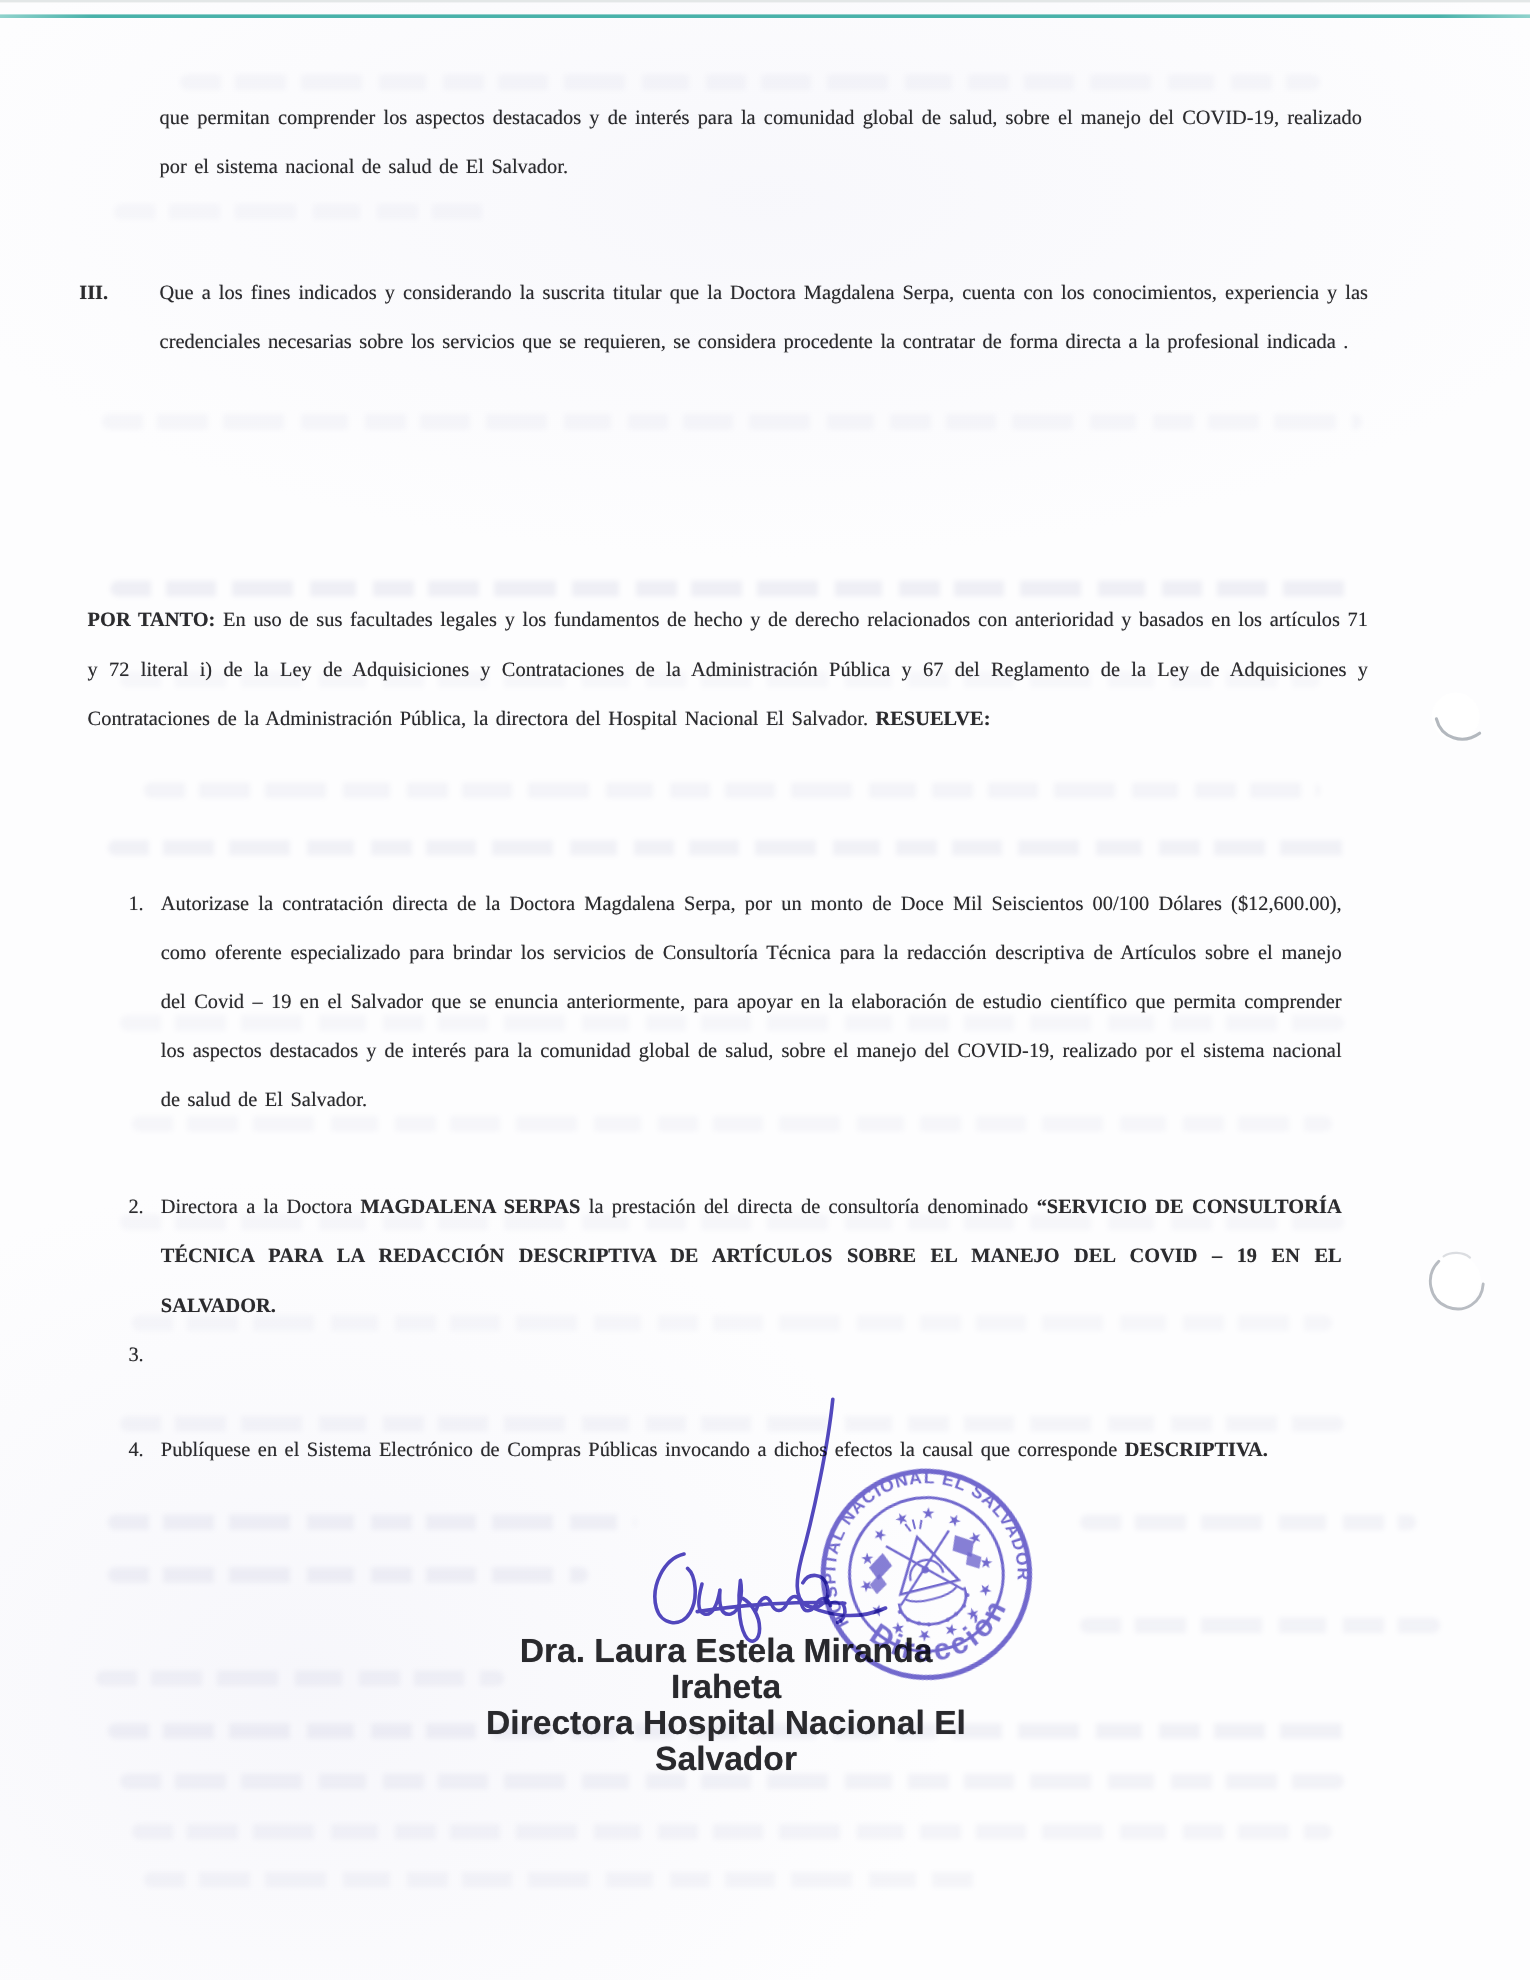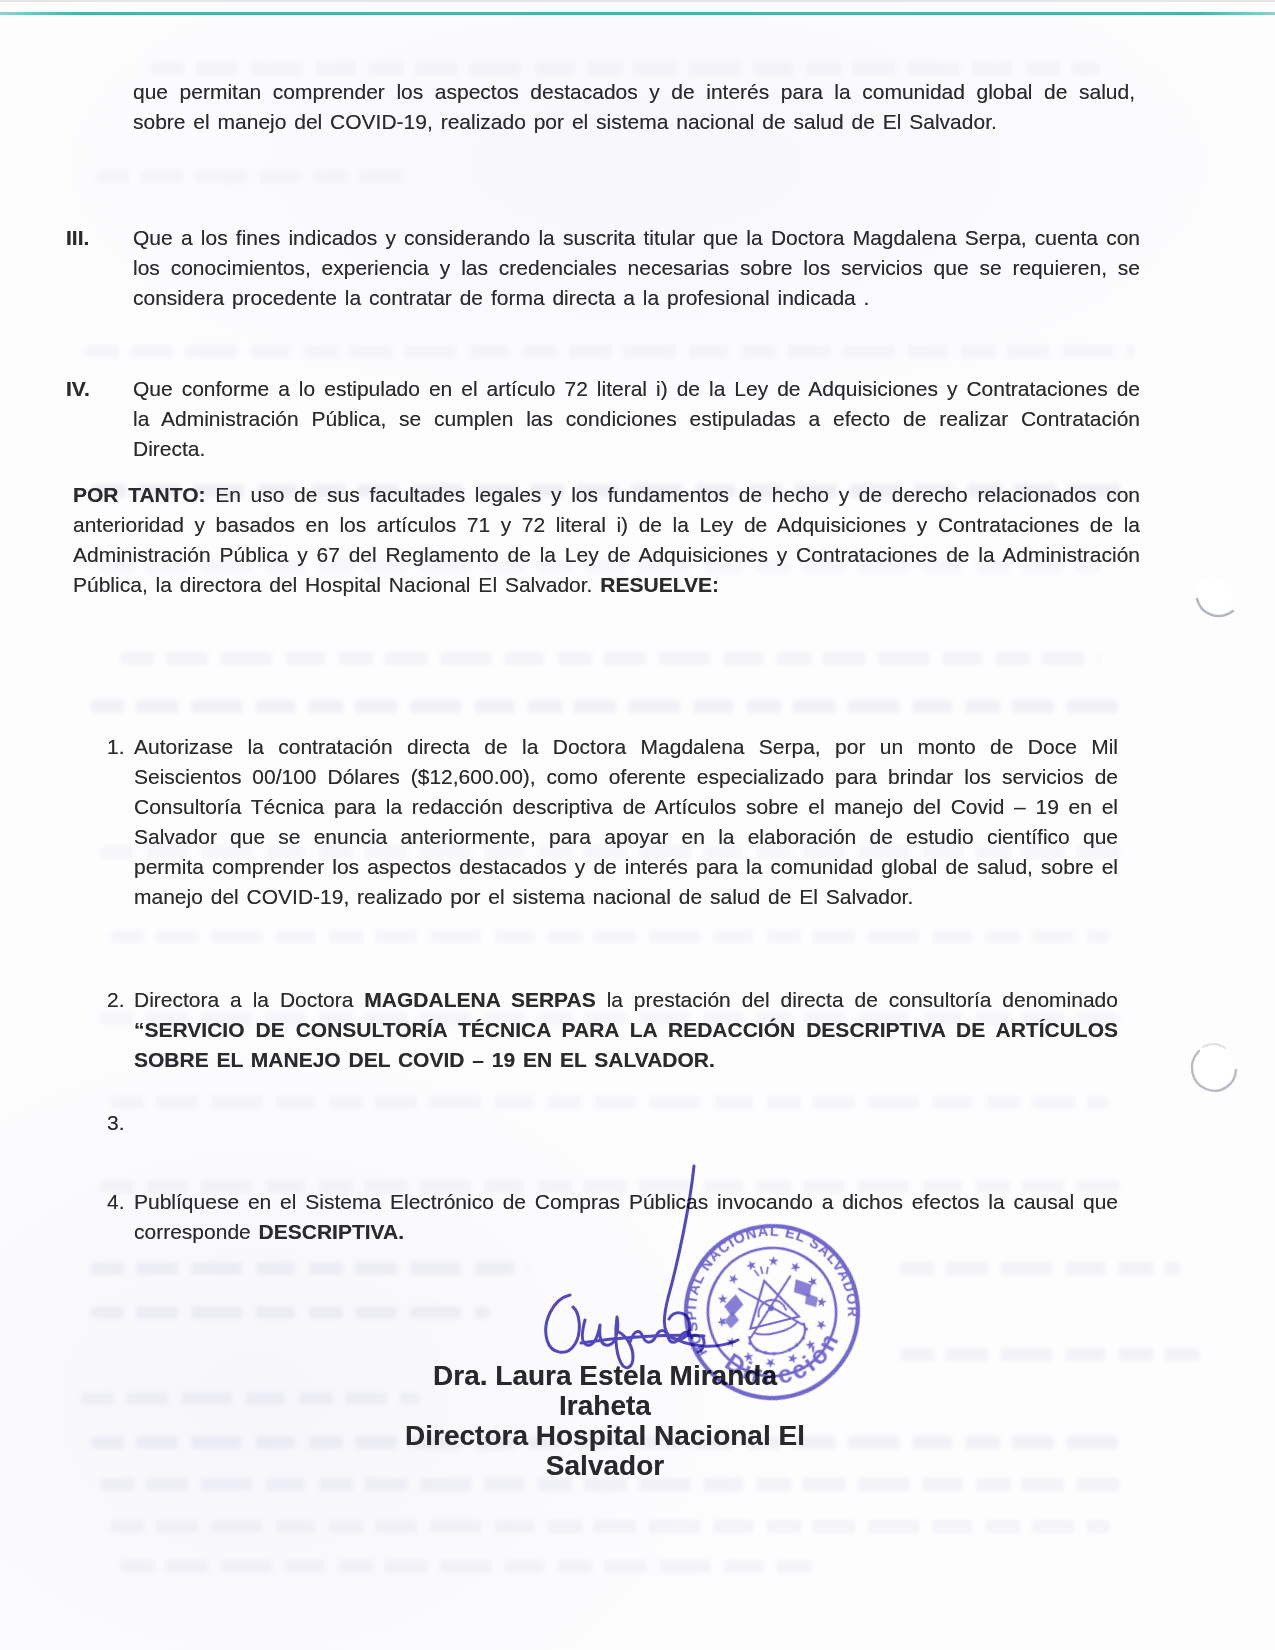--- a/index.html
+++ b/index.html
@@ -16,25 +16,26 @@
     color:#2b2b2e;
   }
   .accent-line{
     position:absolute;top:12px;left:0;right:0;height:3px;
     background:linear-gradient(90deg,#8fd2cc,#49b2aa 6%,#49b2aa 94%,#8fd2cc);
   }
   .topedge{position:absolute;top:0;left:0;right:0;height:2px;background:#e3e7e7;}
   
   .blk{
     position:absolute;
-    font-size:21px;line-height:30px;
+    font-size:17px;line-height:41px;
     text-align:justify;
     word-spacing:2px;
     color:#2b2b2e;
     text-shadow:0 0 .6px rgba(43,43,48,.55);
+    font-family:Liberation Serif, serif;
   }
   .b{font-weight:bold;}
   .marker{position:absolute;font-weight:bold;}
   .nmark{position:absolute;font-weight:normal;}
   
   .sig-name{
     position:absolute;left:390px;top:1361px;width:430px;
     text-align:center;font-weight:bold;font-size:28px;line-height:30px;
     color:#29292d;text-shadow:0 0 .6px rgba(40,40,45,.6);
   }
@@ -82,26 +83,22 @@
   <div class="ghost" style="top:1520px;left:110px;width:1000px;--o:.08"></div>
   <div class="ghost" style="top:1560px;left:120px;width:700px;--o:.07"></div>
 
   <div class="blk" style="top:77px;left:133px;width:1002px;">que permitan comprender los aspectos destacados y de interés para la comunidad global de salud, sobre el manejo del COVID-19, realizado por el sistema nacional de salud de El Salvador.</div>
 
   <div class="blk" style="top:223px;left:133px;width:1007px;">
     <span class="marker" style="left:-67px;">III.</span>
     <span>Que a los fines indicados y considerando la suscrita titular que la Doctora Magdalena Serpa, cuenta con los conocimientos, experiencia y las credenciales necesarias sobre los servicios que se requieren, se considera procedente la contratar de forma directa a la profesional indicada .</span>
   </div>
 
-  <div class="blk" style="top:374px;left:133px;width:1007px;">
-    <span class="marker" style="left:-67px;">IV.</span>
-    <span>Que conforme a lo estipulado en el artículo 72 literal i) de la Ley de Adquisiciones y Contrataciones de la Administración Pública, se cumplen las condiciones estipuladas a efecto de realizar Contratación Directa.</span>
-  </div>
-
-  <div class="blk" style="top:480px;left:73px;width:1067px;">
+
+  <div class="blk" style="top:496px;left:73px;width:1067px;">
     <span class="b">POR TANTO:</span><span> En uso de sus facultades legales y los fundamentos de hecho y de derecho relacionados con anterioridad y basados en los artículos 71 y 72 literal i) de la Ley de Adquisiciones y Contrataciones de la Administración Pública y 67 del Reglamento de la Ley de Adquisiciones y Contrataciones de la Administración Pública, la directora del Hospital Nacional El Salvador. </span><span class="b">RESUELVE:</span>
   </div>
 
   <div class="blk" style="top:732px;left:134px;width:984px;">
     <span class="nmark" style="left:-27px;">1.</span>
     <span>Autorizase la contratación directa de la Doctora Magdalena Serpa, por un monto de Doce Mil Seiscientos 00/100 Dólares ($12,600.00), como oferente especializado para brindar los servicios de Consultoría Técnica para la redacción descriptiva de Artículos sobre el manejo del Covid – 19 en el Salvador que se enuncia anteriormente, para apoyar en la elaboración de estudio científico que permita comprender los aspectos destacados y de interés para la comunidad global de salud, sobre el manejo del COVID-19, realizado por el sistema nacional de salud de El Salvador.</span>
   </div>
 
   <div class="blk" style="top:985px;left:134px;width:984px;">
     <span class="nmark" style="left:-27px;">2.</span>

